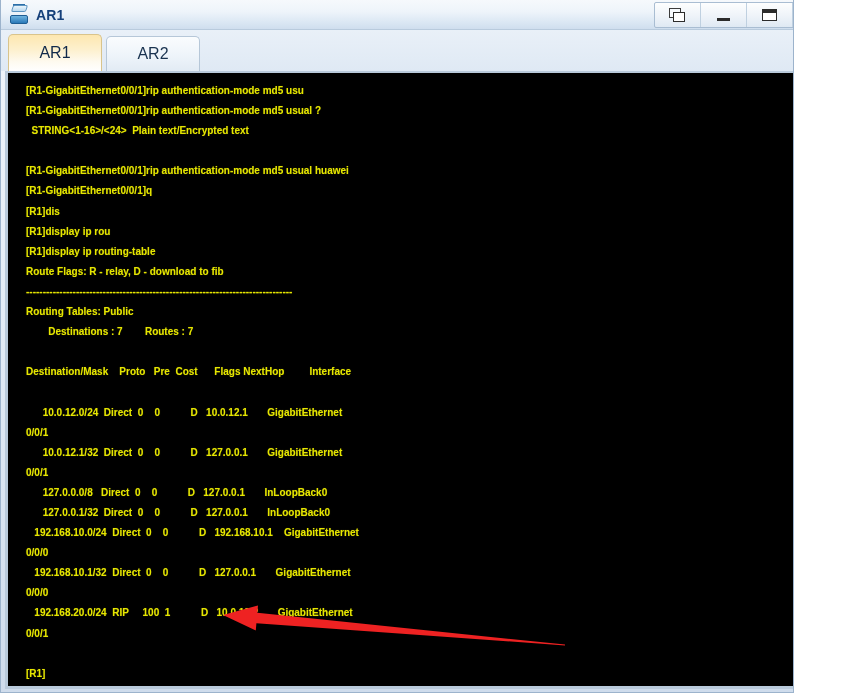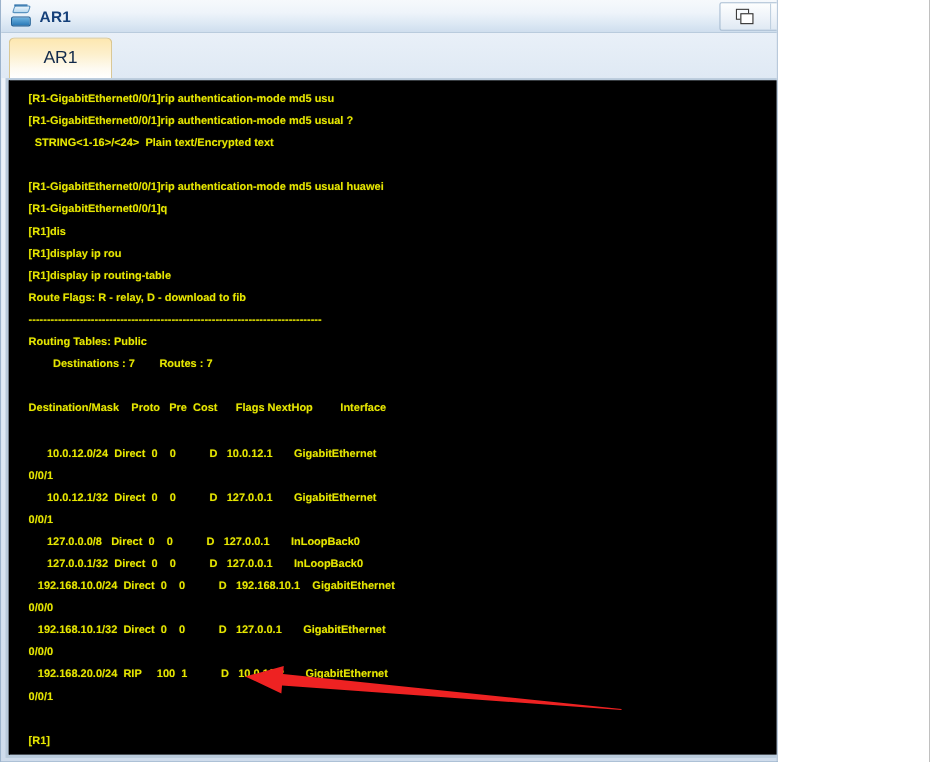--- a/index.html
+++ b/index.html
@@ -6,21 +6,21 @@
   html, body {
     margin: 0; padding: 0;
     width: 845px; height: 693px;
     overflow: hidden;
     font-family: "Liberation Sans", sans-serif;
     background: #ffffff;
   }
 
   #window {
     position: relative;
-    width: 707px;
+    width: 794px;
     height: 693px;
     background: linear-gradient(to bottom, #f2f6fb 0%, #e3ecf6 45%, #cfdcec 100%);
     border: 1px solid #9cb3cc;
     border-top: none;
     overflow: hidden;
   }
 
   
   #titlebar {
     position: absolute;
@@ -265,20 +265,23 @@
       </div>
       <div class="winbtn">
         <span class="glyph">X</span>
       </div>
     </div>
   </div>
 
   <div id="tabstrip">
     <div class="tab active">
       <span>AR1</span>
+    </div>
+    <div class="tab">
+      <span>AR2</span>
     </div>
   </div>
 
   <div id="terminal-wrap">
     <div id="terminal" style="background: rgb(0, 0, 0);">
       <pre id="console-text" style="color: rgb(230, 230, 0);">[R1-GigabitEthernet0/0/1]rip authentication-mode md5 usu
 [R1-GigabitEthernet0/0/1]rip authentication-mode md5 usual ?
   STRING&lt;1-16&gt;/&lt;24&gt;  Plain text/Encrypted text
 
 [R1-GigabitEthernet0/0/1]rip authentication-mode md5 usual huawei

